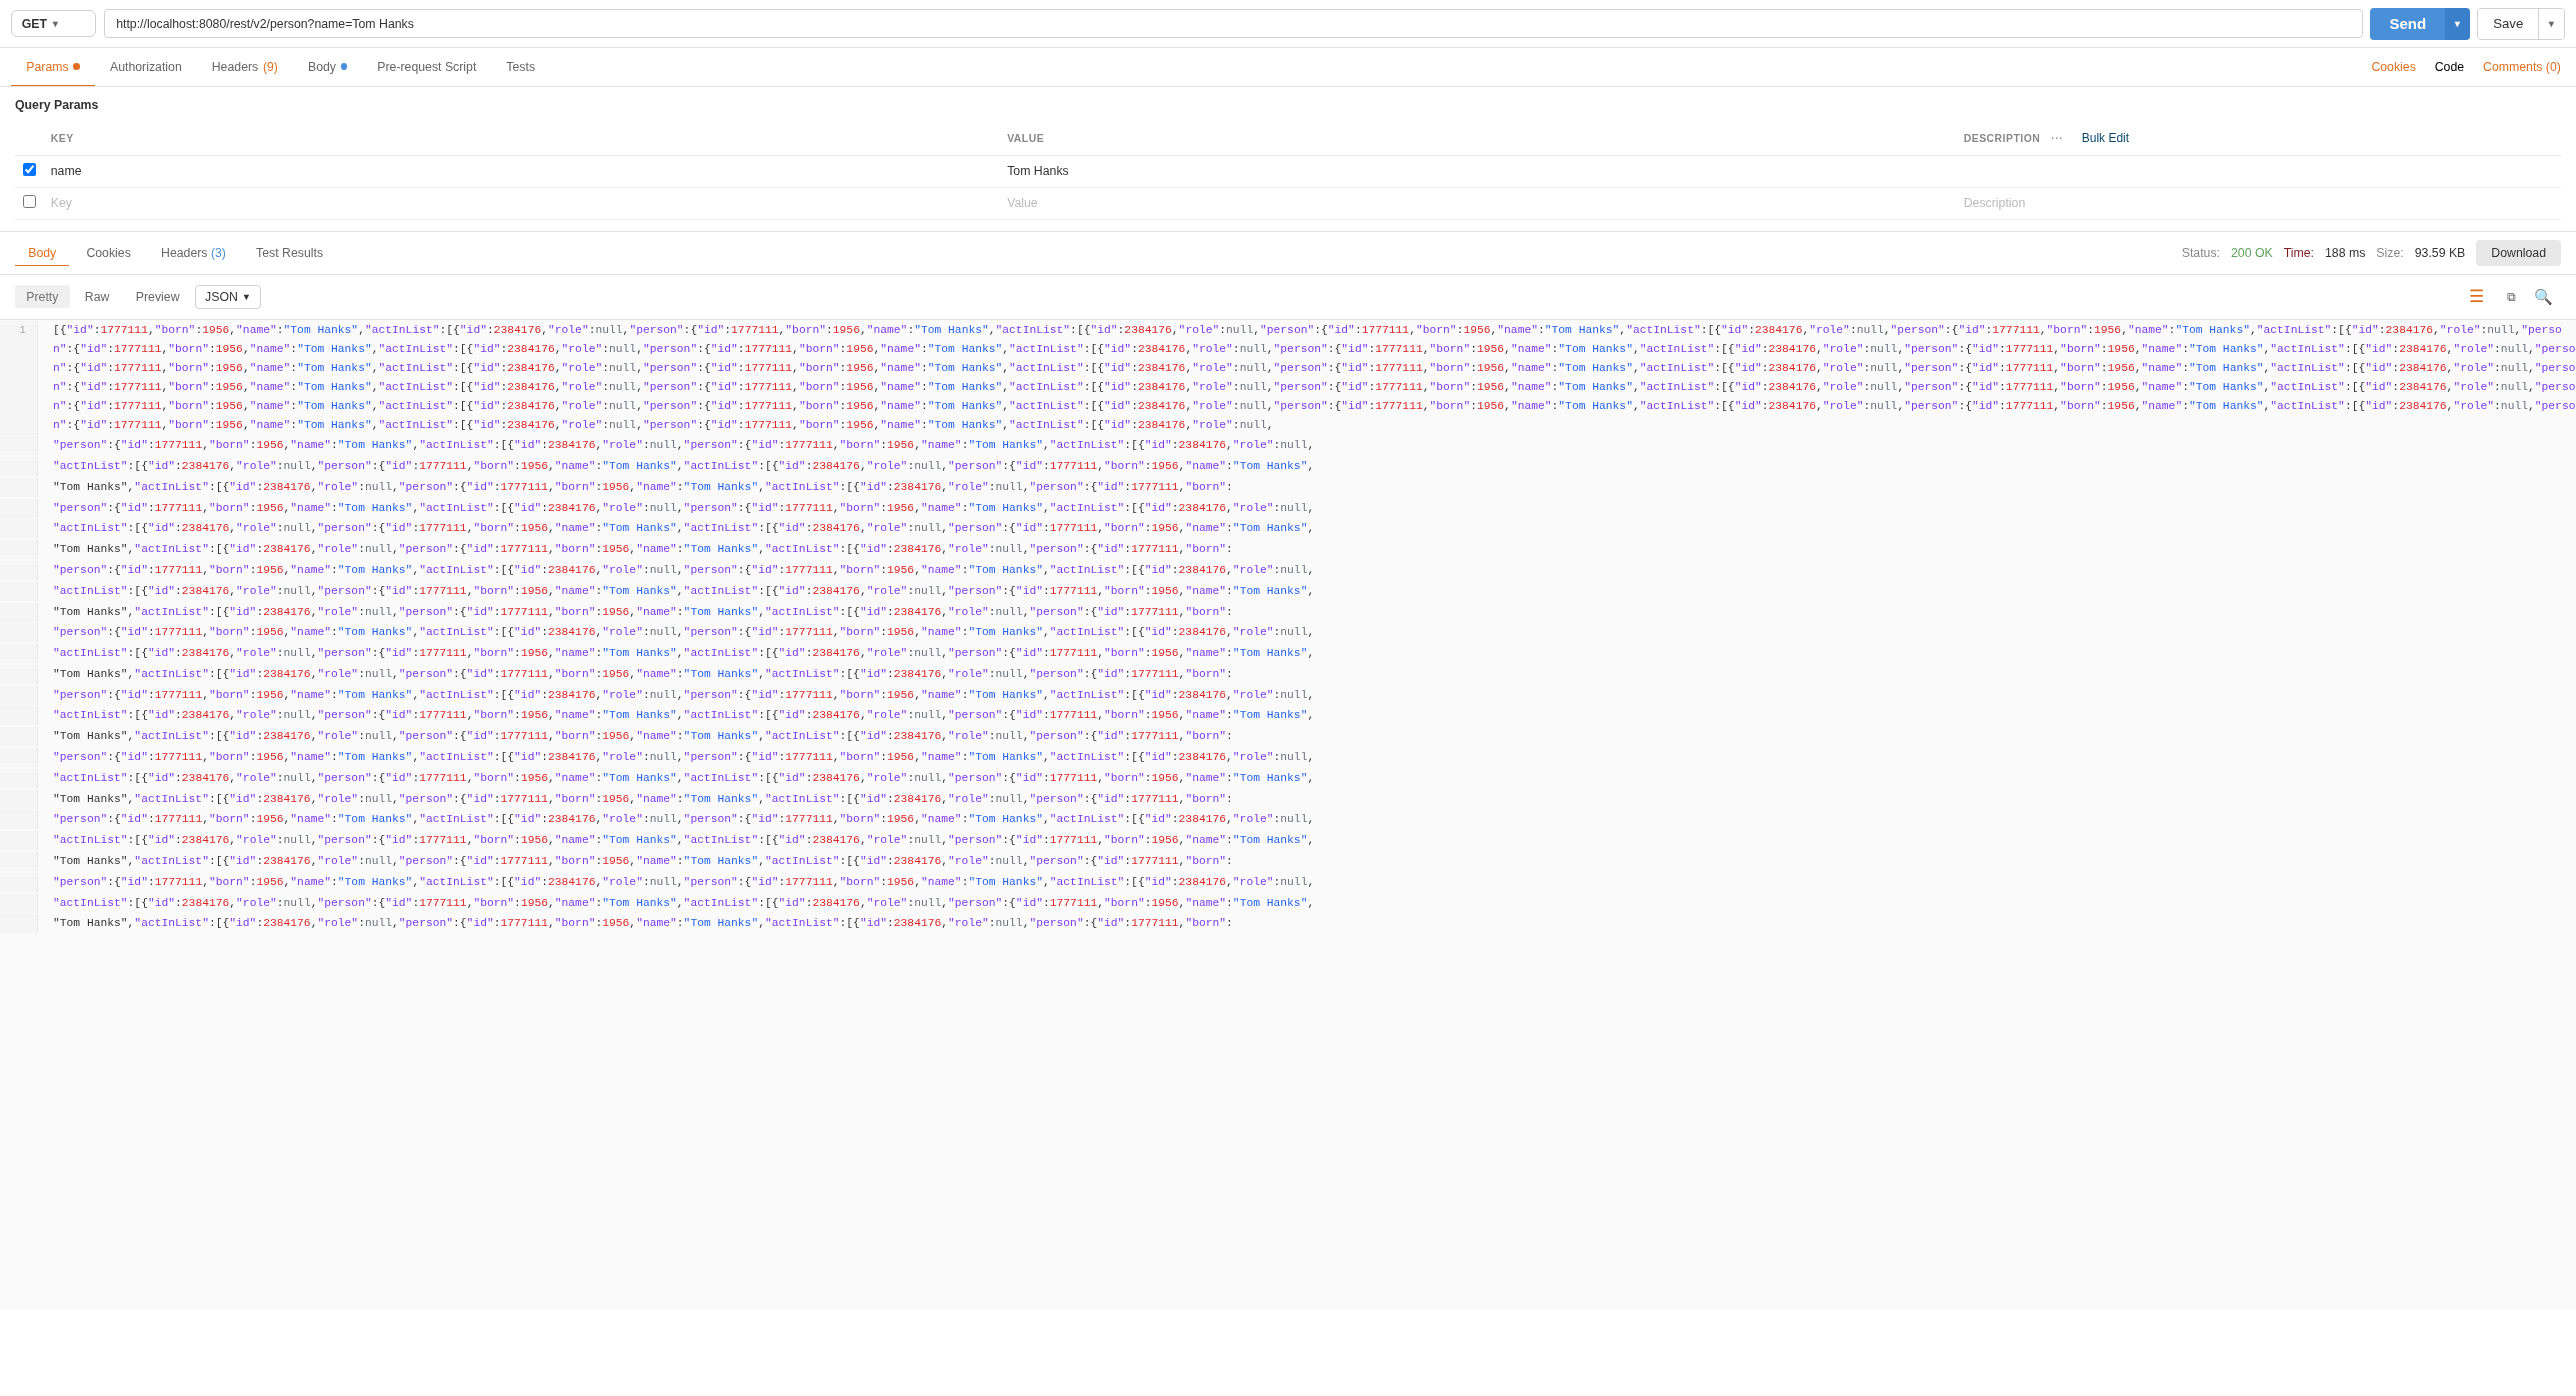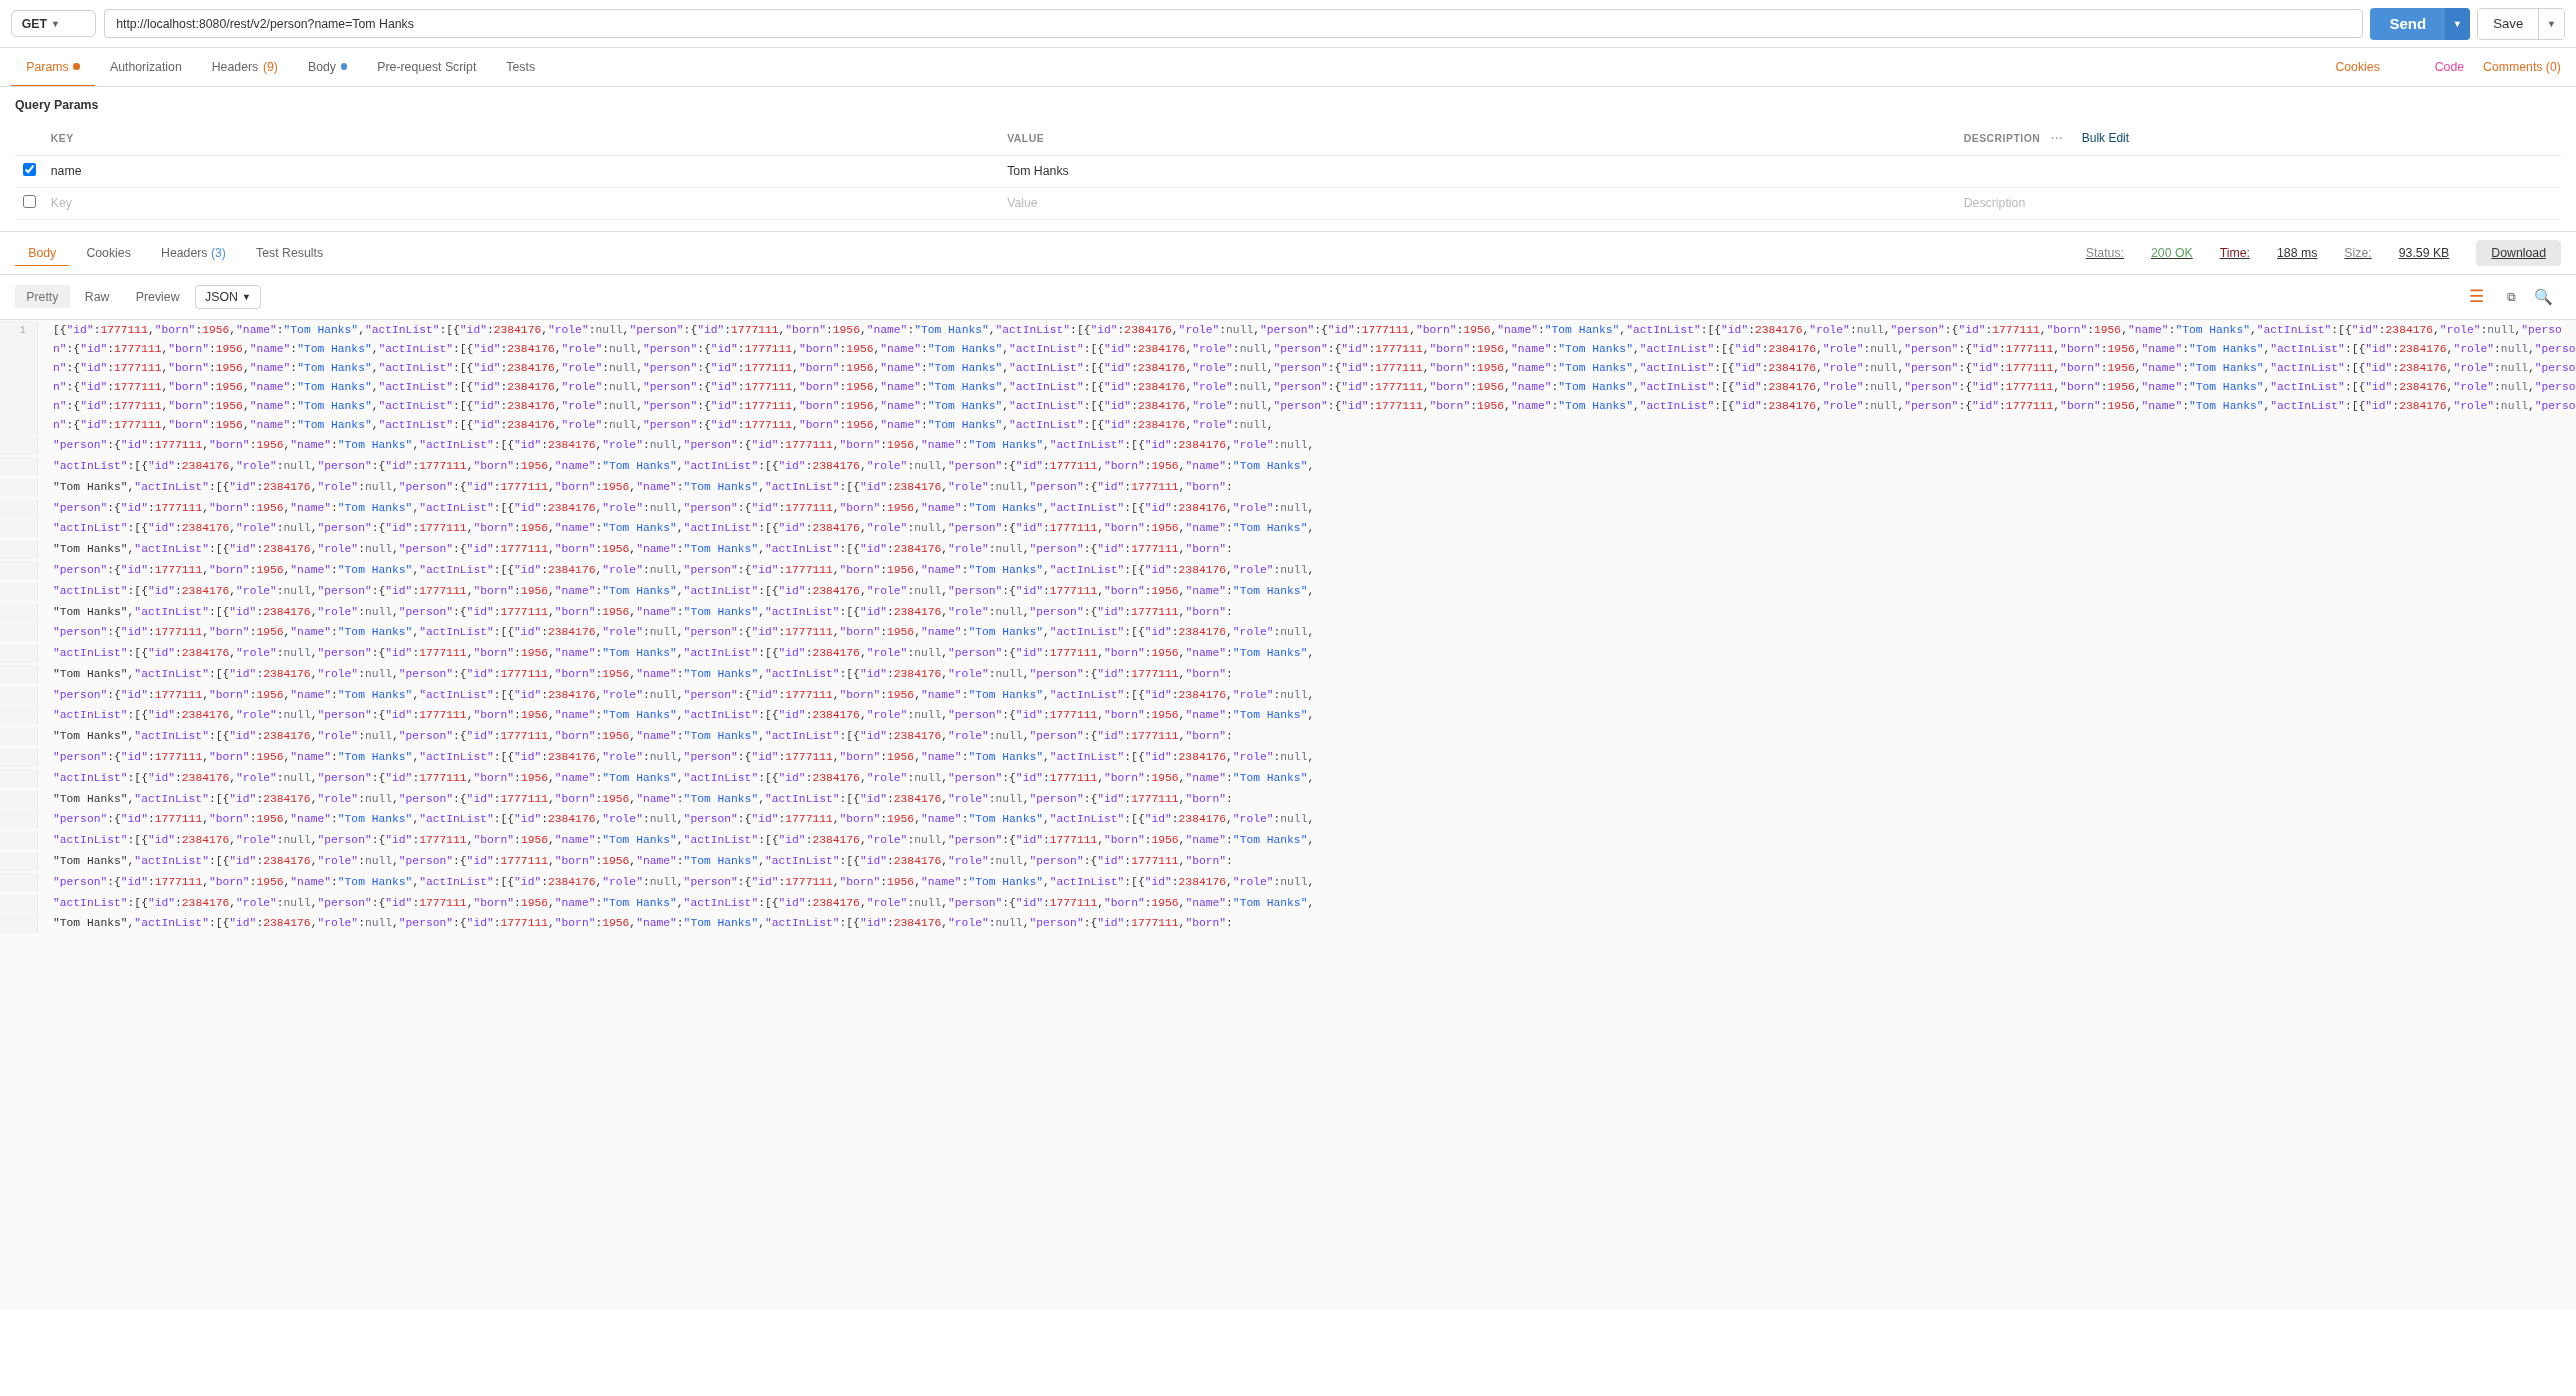--- a/index.html
+++ b/index.html
@@ -128,21 +128,21 @@
       margin-left: auto;
       display: flex;
       gap: 11.3px;
     }
     .cookies-link, .code-link, .comments-link {
       padding: 11.3px 3.8px;
       cursor: pointer;
       font-size: 12.3px;
     }
     .cookies-link { color: #e07020; }
-    .code-link { color: #ec4899; margin-left: 36px; }
+    .code-link { color: #000000; }
     .comments-link { color: #e07020; }
 
     
     .params-section {
       padding: 11.3px 15px;
       border-bottom: 0.9px solid #e0e0e0;
     }
     .params-title {
       font-size: 12.3px;
       font-weight: 600;
@@ -218,23 +218,22 @@
       color: #e07020;
       border-bottom-color: #e07020;
     }
     .resp-tab-badge {
       color: #4a90d9;
     }
     .response-meta {
       margin-left: auto;
       display: flex;
       align-items: center;
-      gap: 27px;
-      font-size: 12.3px;
-      text-decoration: underline;
+      gap: 11px;
+      font-size: 12.3px;
     }
     .status-ok { color: #5ba05b; font-weight: 500; }
     .meta-value { color: #333; font-weight: 500; }
     .download-btn {
       background: #e8e8e8;
       border: none;
       border-radius: 3.8px;
       padding: 5.7px 15px;
       font-size: 12.3px;
       cursor: pointer;

